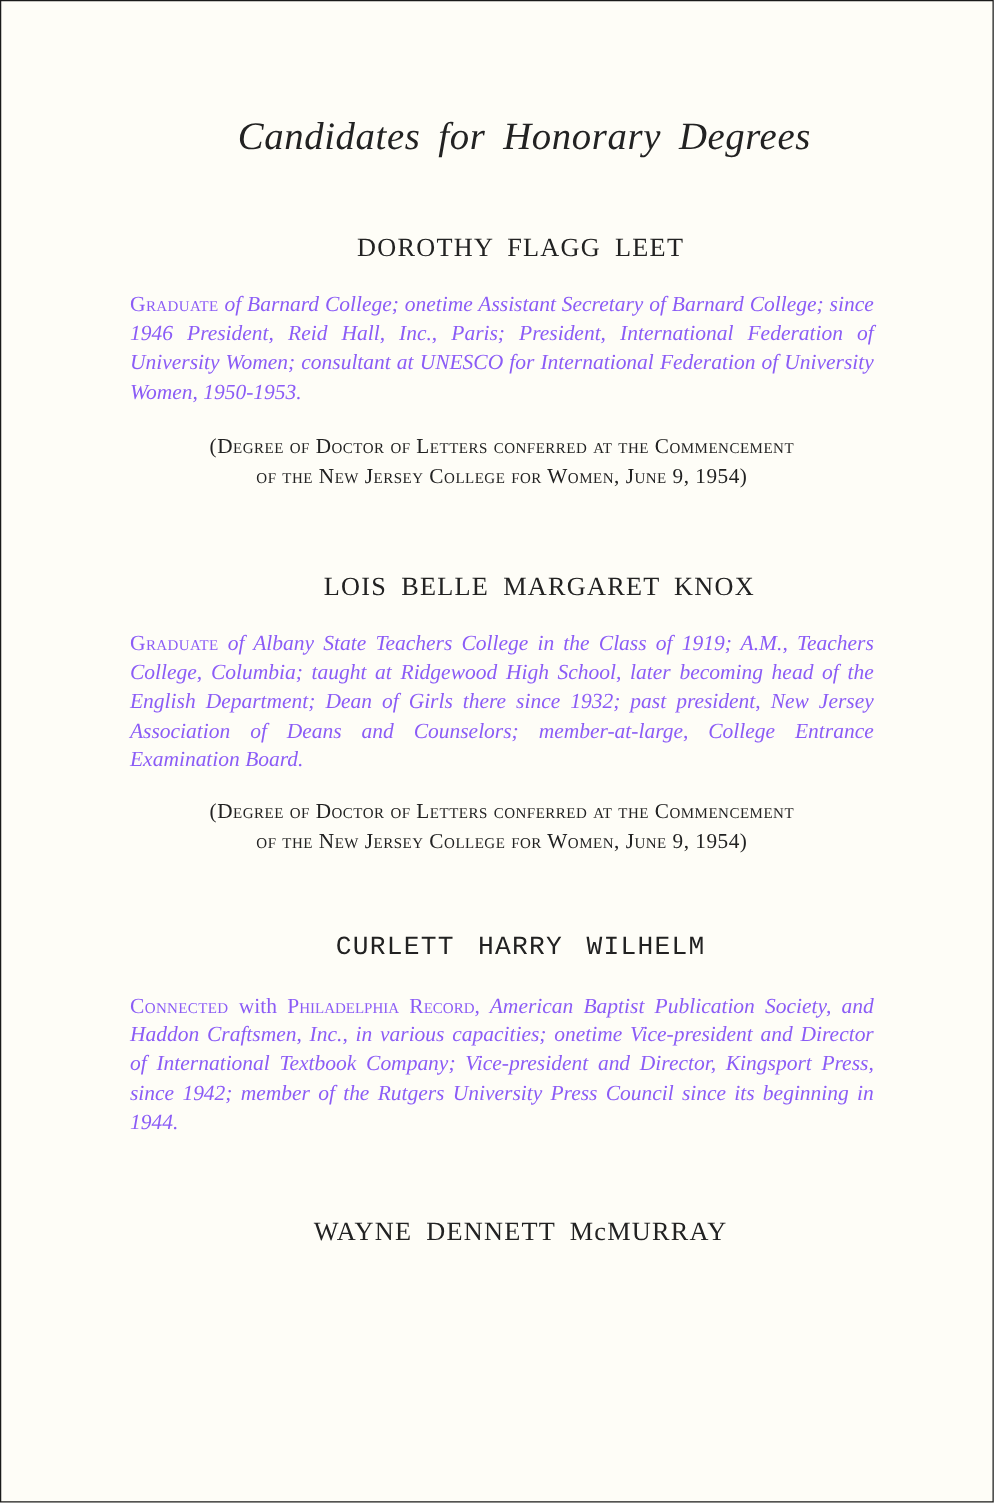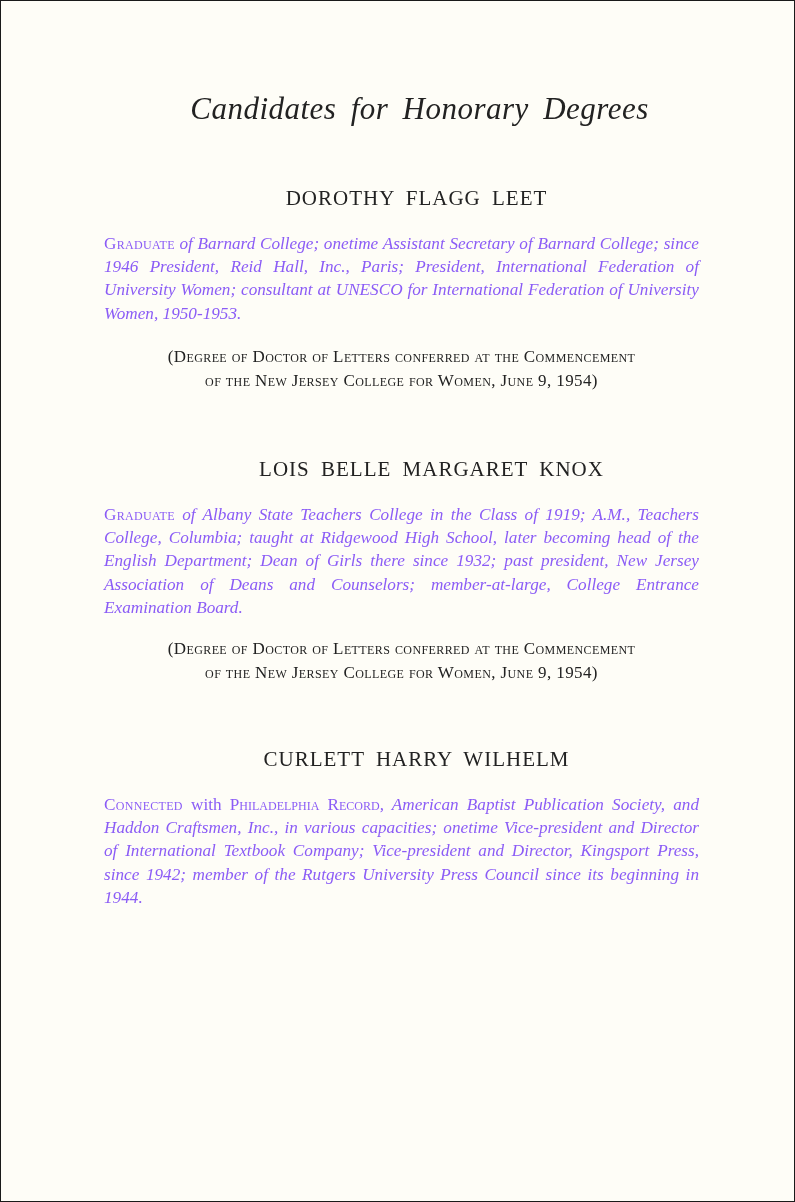--- a/index.html
+++ b/index.html
@@ -101,19 +101,20 @@
 
   <div class="entry-name" style="top:456px;padding-left:30px;">LOIS BELLE MARGARET KNOX</div>
   <div class="entry-body" style="top:502px;">
     <span class="lead">Graduate</span><span class="it"> of Albany State Teachers College in the Class of 1919; A.M., Teachers College, Columbia; taught at Ridgewood High School, later becoming head of the English Department; Dean of Girls there since 1932; past president, New Jersey Association of Deans and Counselors; member-at-large, College Entrance Examination Board.</span>
   </div>
   <div class="degree" style="top:636px;">
     <div>(Degree of Doctor of Letters conferred at the Commencement</div>
     <div>of the New Jersey College for Women, June 9, 1954)</div>
   </div>
 
-  <div class="entry-name" style="top:746px;">CURLETT HARRY WILHELM</div>
+  <div class="entry-name" style="top:746px;font-family:Liberation Mono, monospace;">CURLETT HARRY WILHELM</div>
   <div class="entry-body" style="top:792px;">
     <span class="lead">Connected</span><span class="rm"> with </span><span class="sc">Philadelphia Record</span><span class="it">, American Baptist Publication Society, and Haddon Craftsmen, Inc., in various capacities; onetime Vice-president and Director of International Textbook Company; Vice-president and Director, Kingsport Press, since 1942; member of the Rutgers University Press Council since its beginning in 1944.</span>
   </div>
 
+  <div class="entry-name" style="top:972px;">WAYNE DENNETT McMURRAY</div>
 
 </div>
 
 </body></html>

